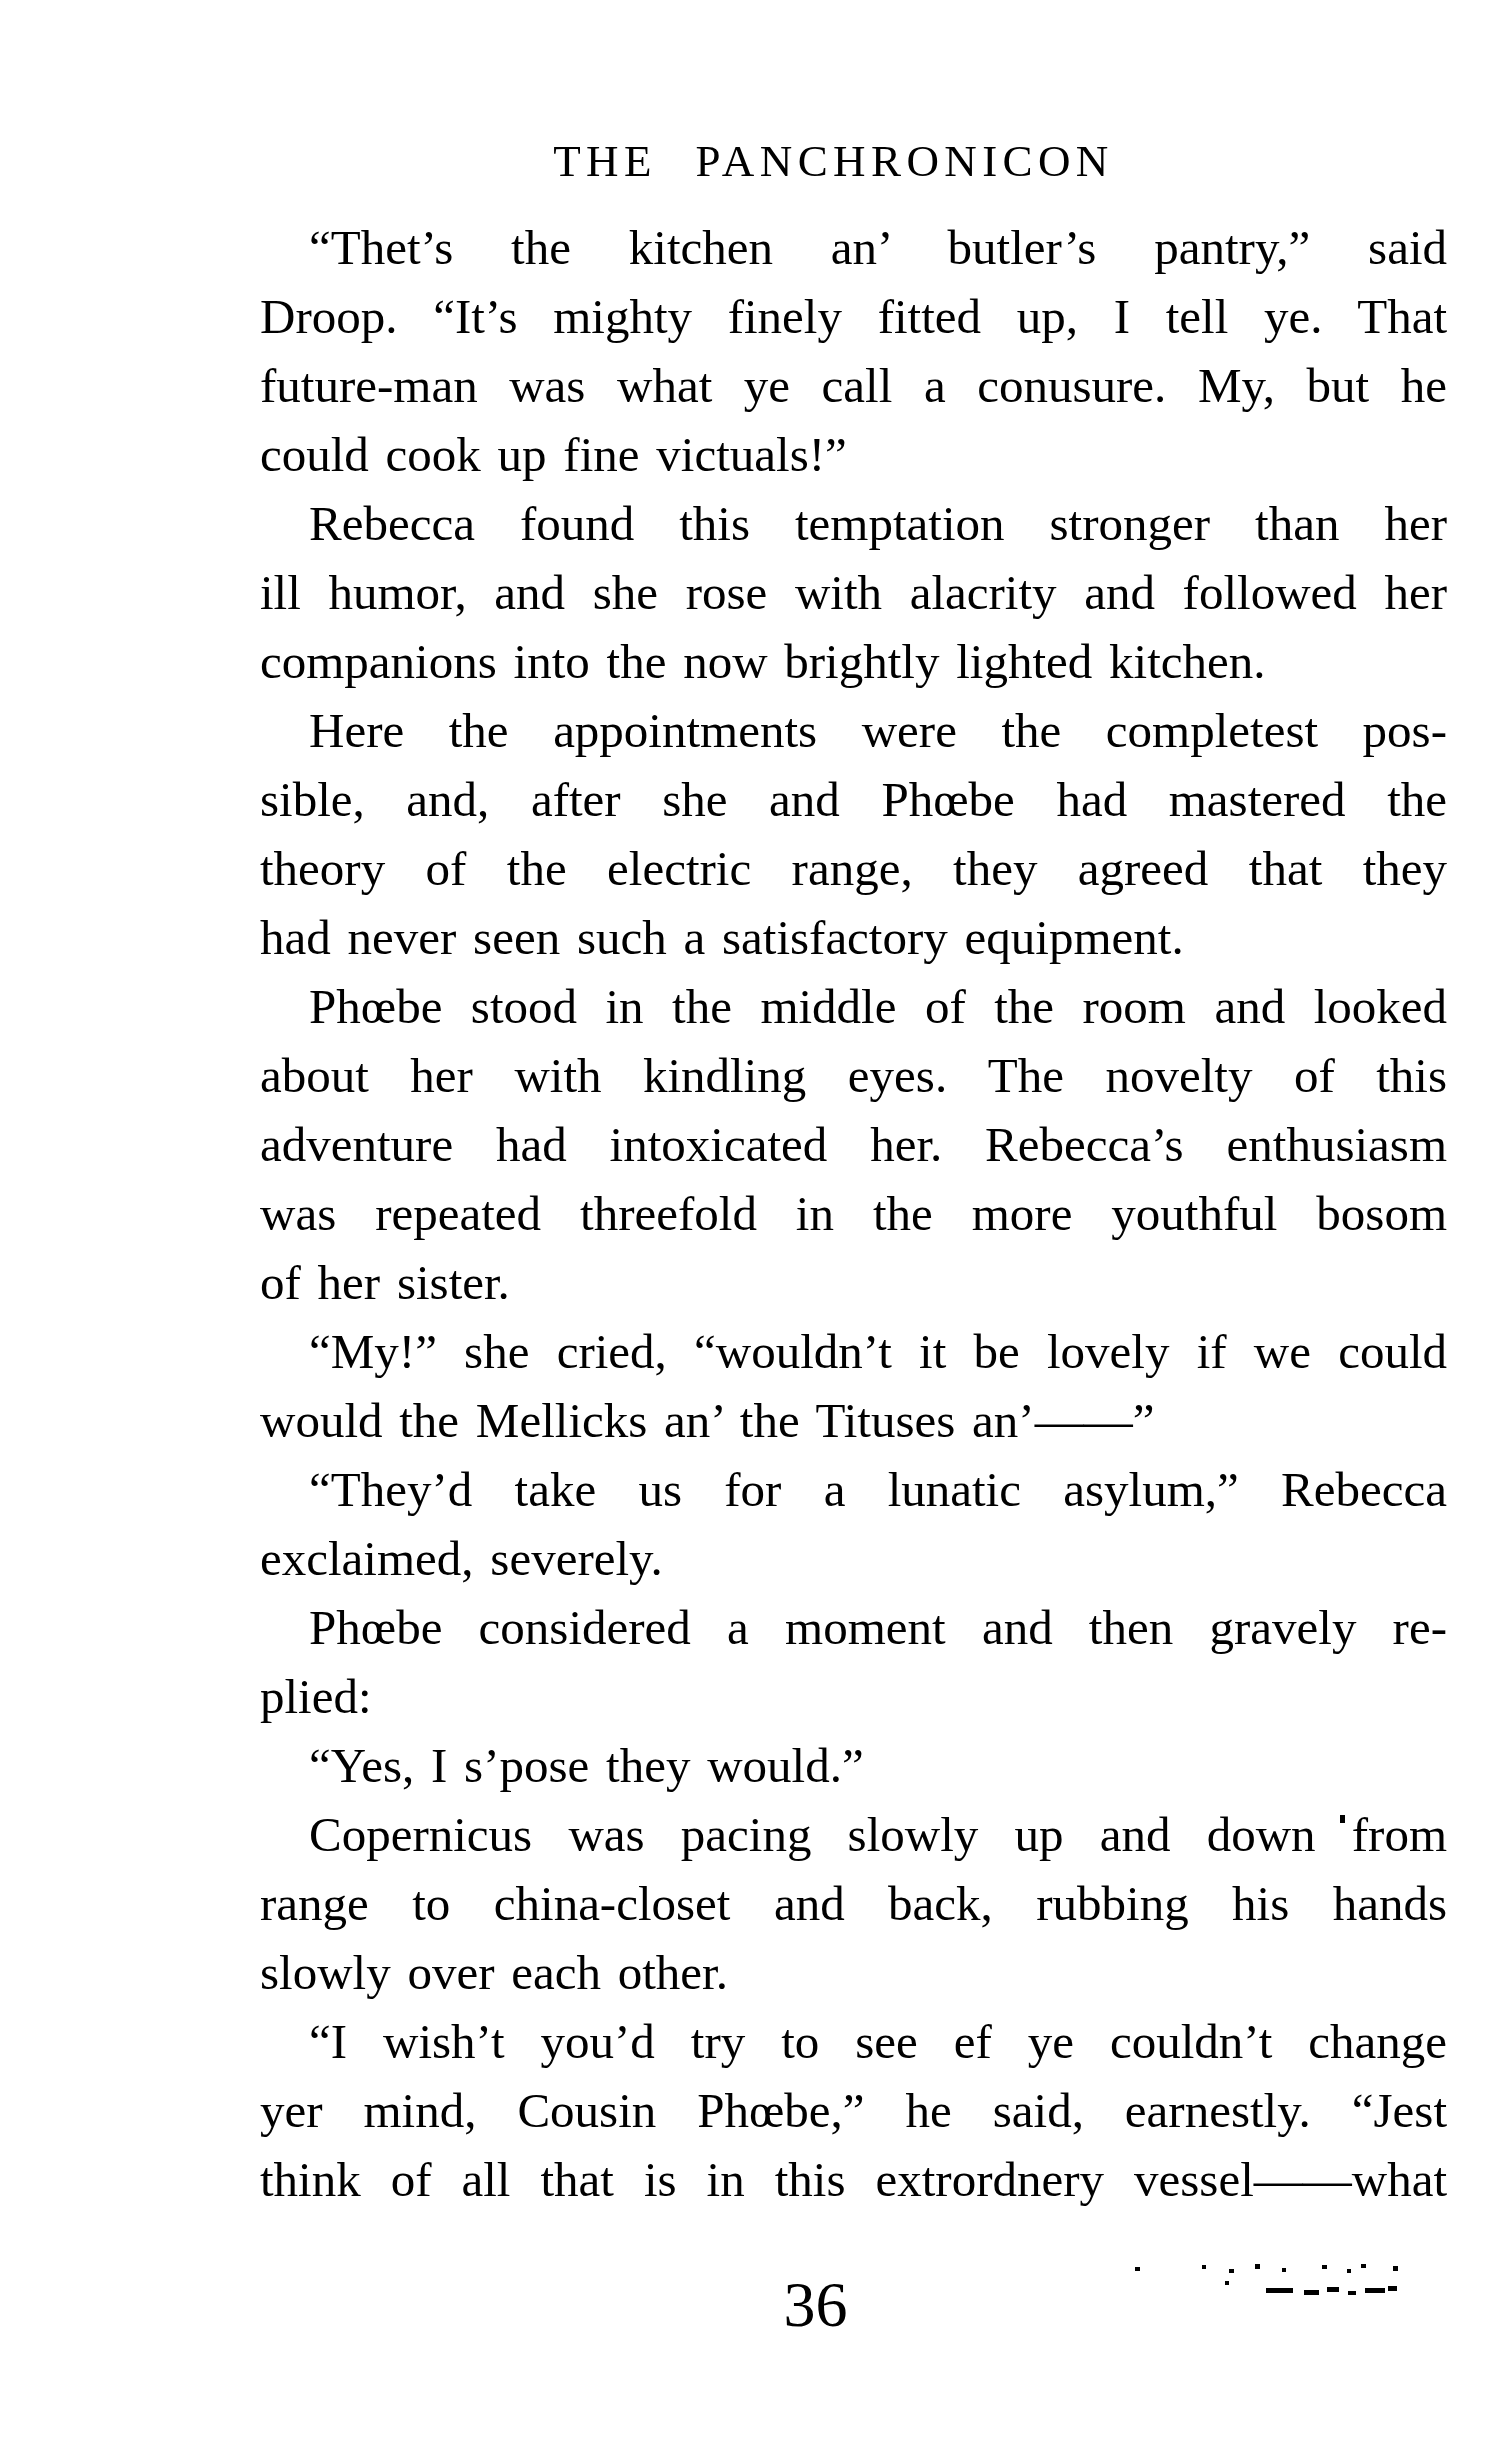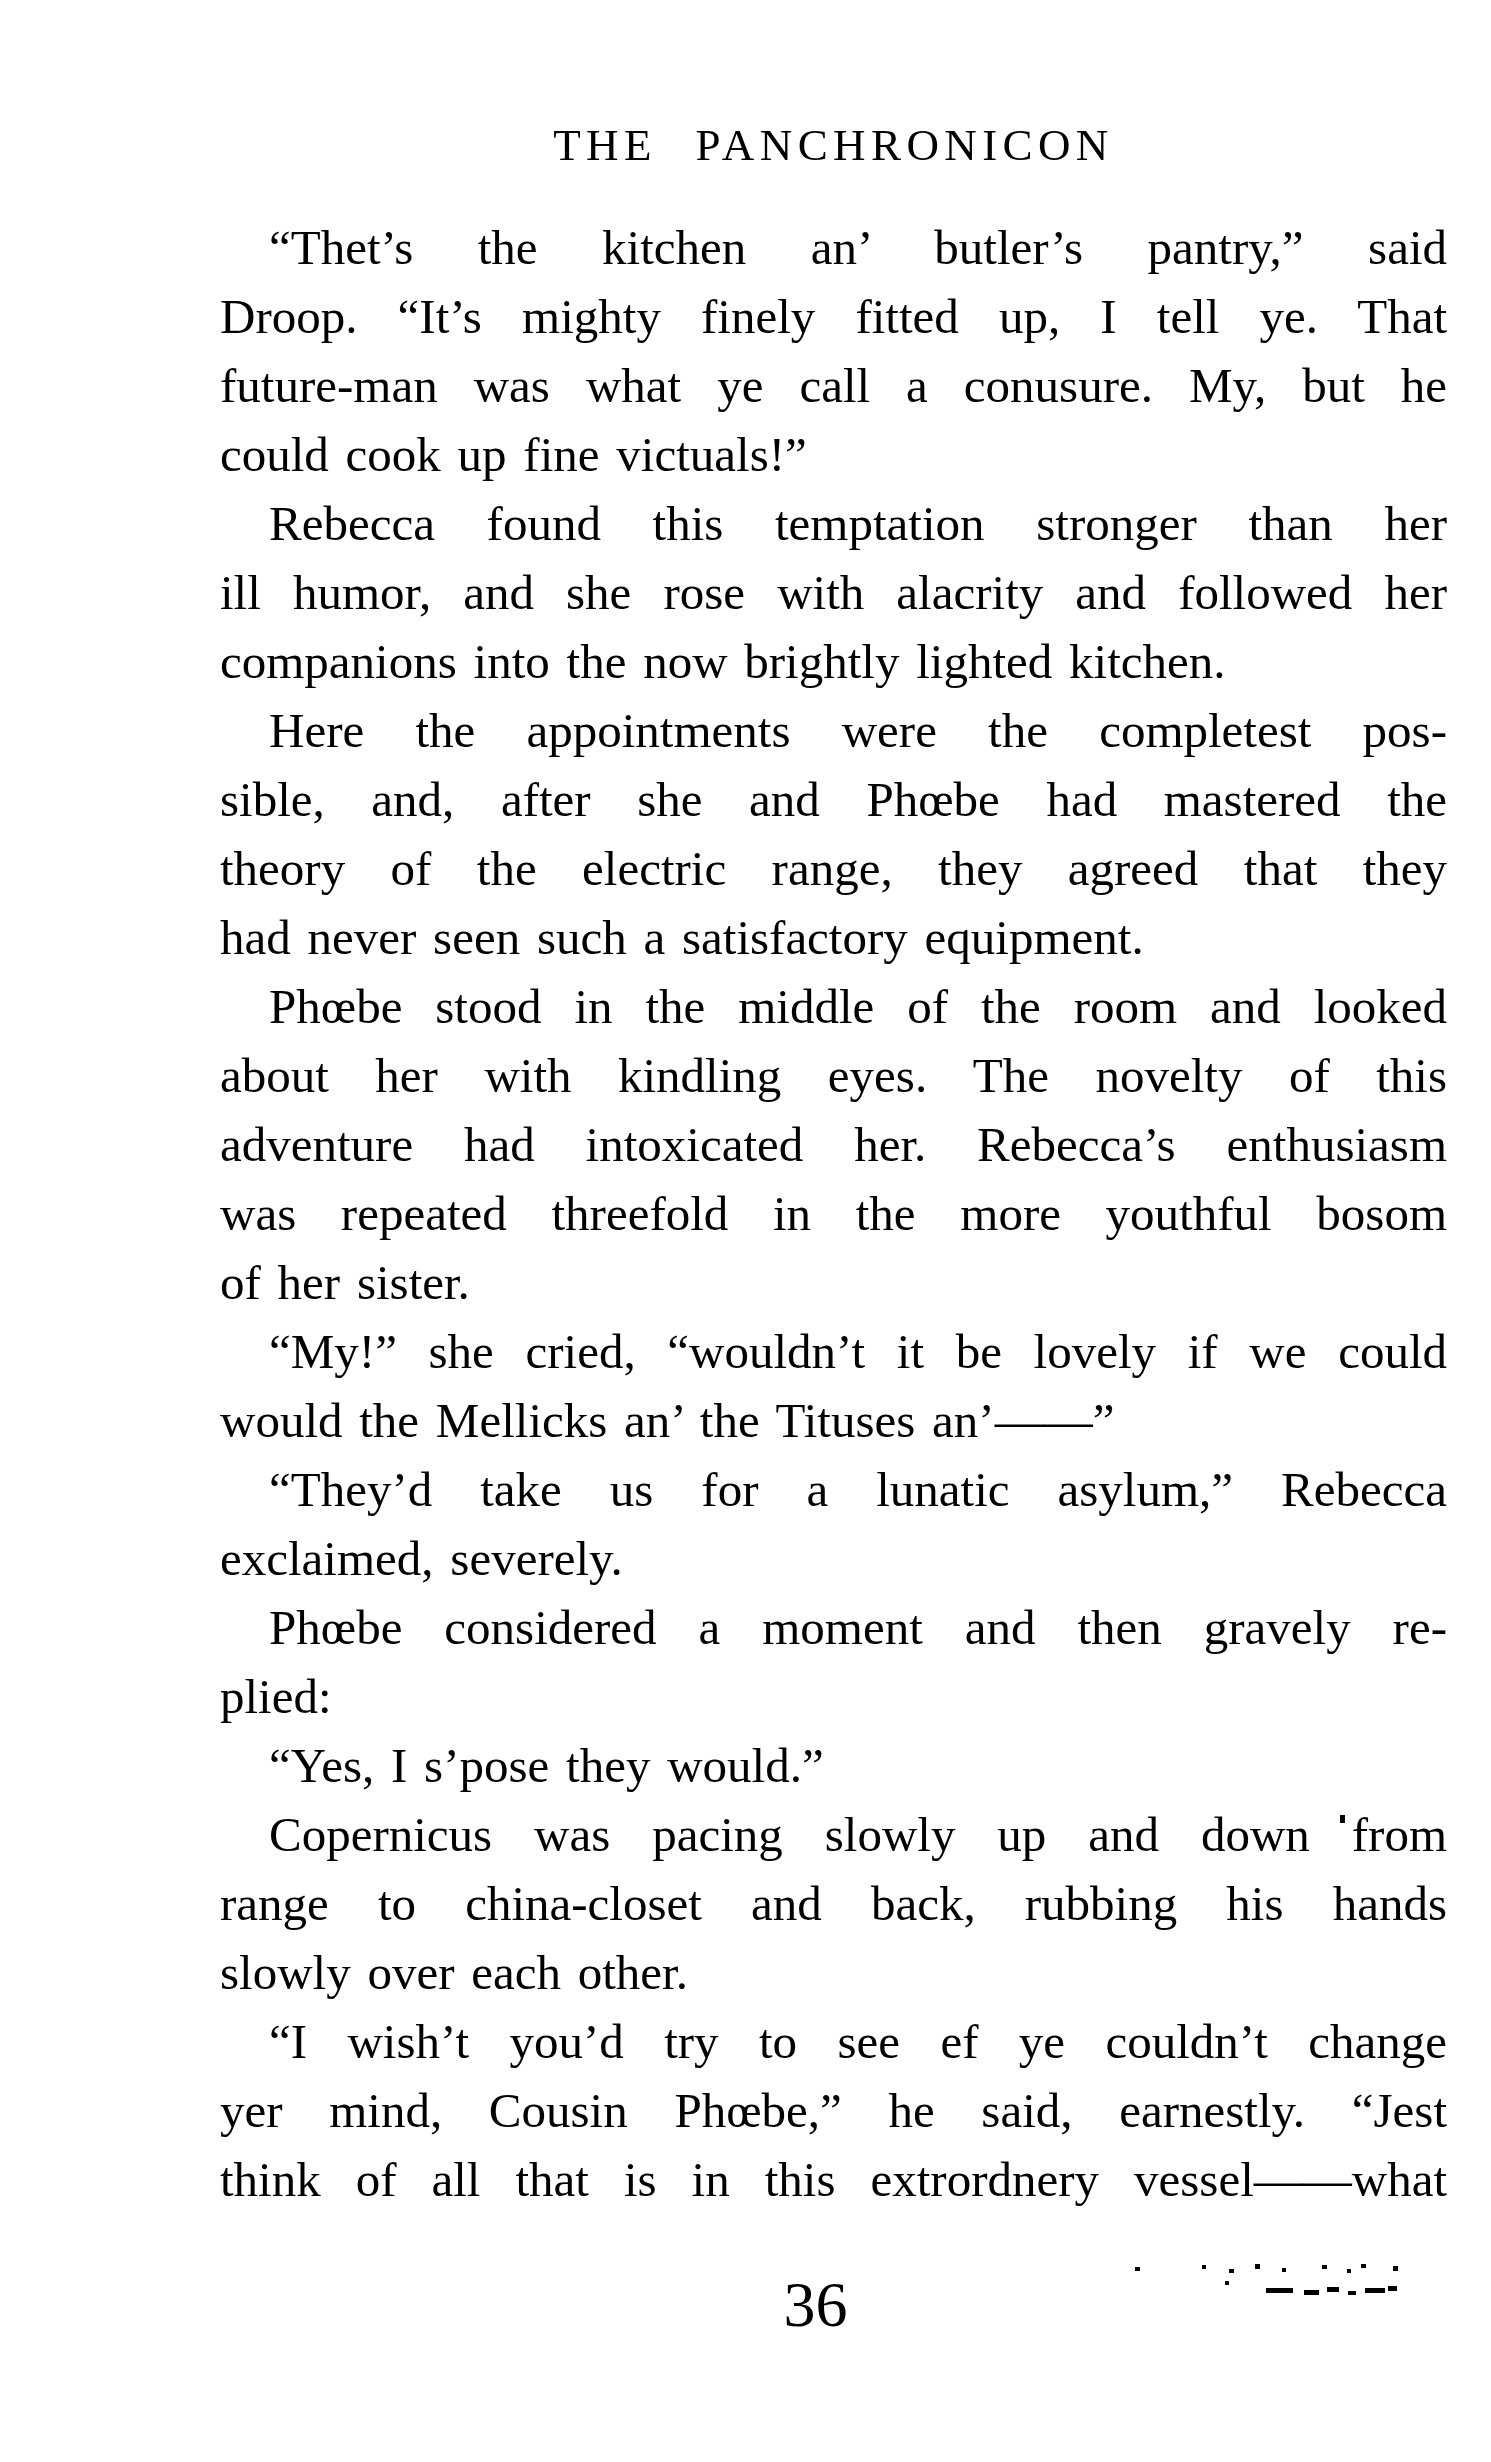--- a/index.html
+++ b/index.html
@@ -15,21 +15,21 @@
     color: #000000;
   }
   .page {
     position: relative;
     width: 1492px;
     height: 2462px;
     background: #ffffff;
   }
   .running-title {
     position: absolute;
-    top: 118px;
+    top: 134px;
     left: 220px;
     width: 1227px;
     text-align: center;
     font-size: 45px;
     line-height: 54px;
     letter-spacing: 5.4px;
     word-spacing: 22px;
     white-space: nowrap;
   }
   .text-block {
@@ -38,20 +38,21 @@
     left: 220px;
     width: 1227px;
     font-size: 49px;
     line-height: 69px;
   }
   .line {
     text-align: justify;
     text-align-last: justify;
     word-spacing: 4.5px;
     white-space: nowrap0; 
+    margin-left: 40px;
   }
   .line.para-end {
     text-align-last: left;
   }
   .line.indent {
     text-indent: 49px;
   }
   .page-number {
     position: absolute;
     top: 2276px;

